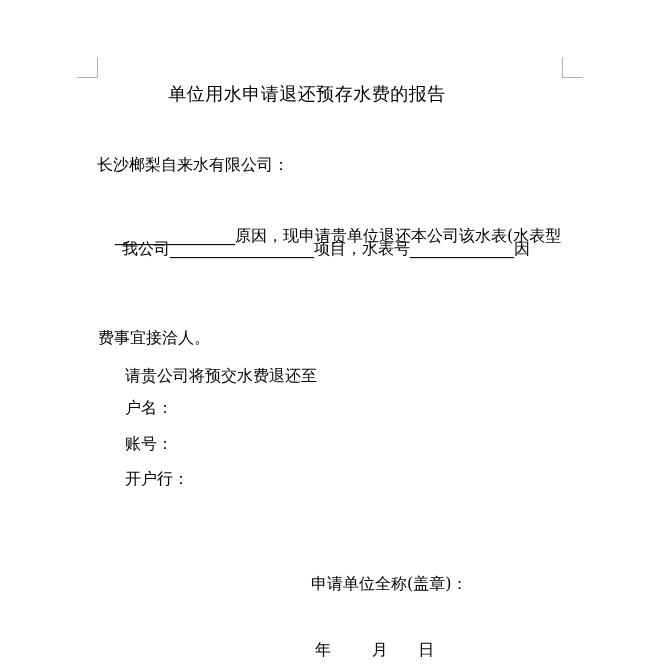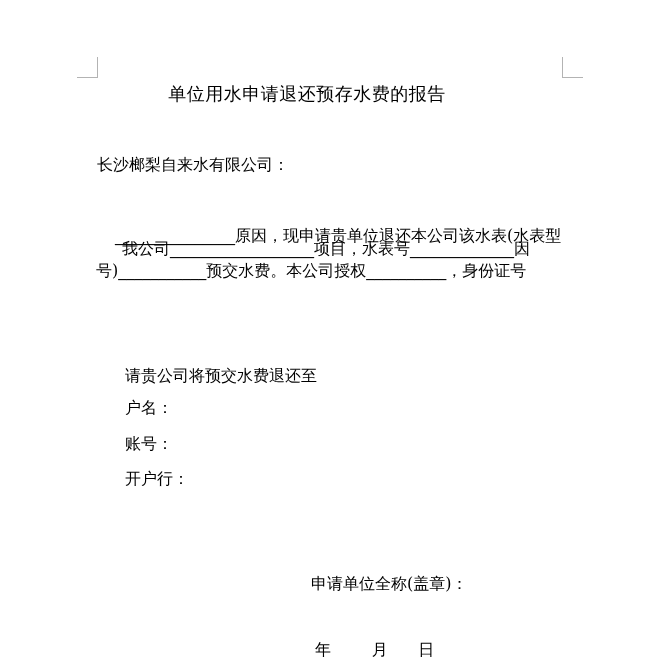--- a/index.html
+++ b/index.html
@@ -75,23 +75,23 @@
   <div class="mark mark-right"></div>
 
   <div class="line doc-title">单位用水申请退还预存水费的报告</div>
 
   <div class="line t-salutation">长沙榔梨自来水有限公司：</div>
 
   <div class="line t-l1"><span>我公司</span><span class="blank">__________________</span><span>项目，水表号</span><span class="blank">_____________</span><span>因</span></div>
 
   <div class="line t-l2"><span class="blank">_______________</span><span>原因，现申请贵单位退还本公司该水表(水表型</span></div>
 
-  <div class="line t-l3"><span>号)</span><span class="blank">___________</span><span>预交水费。本公司授权</span><span class="blank">__________</span><span>，身份证号</span></div>
 
 
+  <div class="line t-l5">费事宜接洽人。</div>
 
   <div class="line t-request">请贵公司将预交水费退还至</div>
 
   <div class="line t-name">户名：</div>
   <div class="line t-account">账号：</div>
   <div class="line t-bank">开户行：</div>
 
   <div class="line t-signature">申请单位全称(盖章)：</div>
   <div class="line t-date">年        月      日</div>
 

